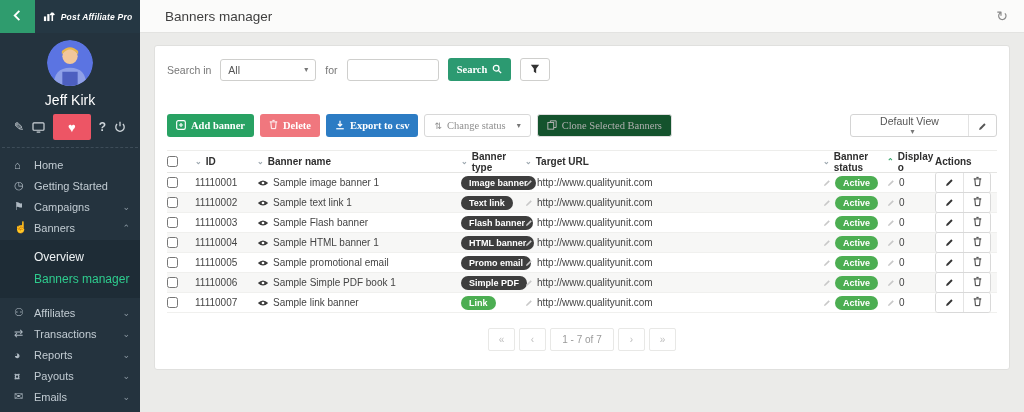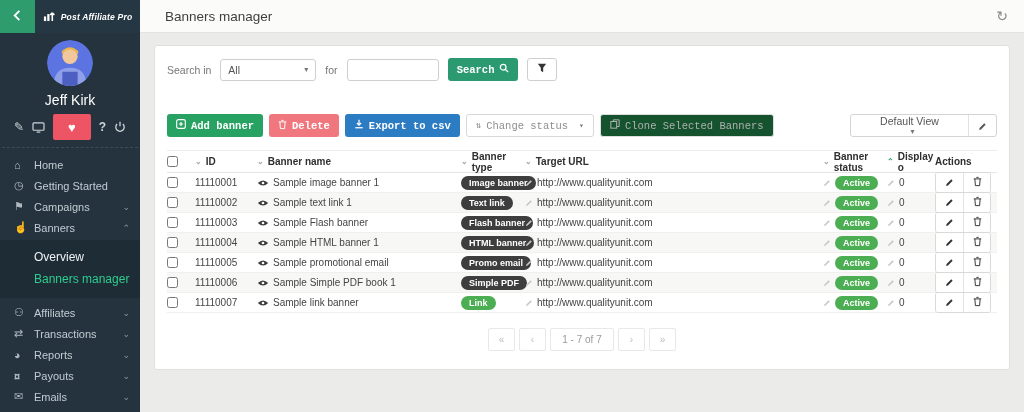--- a/index.html
+++ b/index.html
@@ -38,21 +38,21 @@
 
   .card { margin:12px 14px; background:#fff; border:1px solid #e0e0de; border-radius:3px; padding:12px 12px 10px 12px; }
 
   .search-row { display:flex; align-items:center; gap:9px; font-size:10.5px; color:#777; margin-bottom:28px; }
   .sel { display:inline-flex; align-items:center; justify-content:space-between; border:1px solid #cfcfcd; border-radius:3px;
          height:22px; padding:0 7px; background:#fff; color:#555; cursor:pointer; }
   .sel-scope { width:96px; }
   .sel-arrow { font-size:8px; color:#777; margin-left:6px; }
   .txt-input { width:92px; height:22px; border:1px solid #cfcfcd; border-radius:3px; padding:0 6px; font-size:10.5px; }
   .btn { display:inline-flex; align-items:center; gap:5px; height:23px; padding:0 9px; border:none; border-radius:3px;
-         font-size:10.5px; font-weight:bold; cursor:pointer; font-family:Liberation Mono, monospace; }
+         font-size:10.5px; font-weight:bold; cursor:pointer; font-family:Liberation Serif, serif; }
   .btn-search { background:#2c9a71; color:#fff; }
   .btn-filter { background:#fff; border:1px solid #cfcfcd; width:30px; height:23px; justify-content:center; }
 
   .toolbar { display:flex; align-items:center; gap:6px; margin-bottom:13px;margin-top:33px; }
   .btn-add { background:#28a263; color:#fff; }
   .btn-del { background:#f0777e; color:#fff;text-align:center; }
   .btn-exp { background:#2c7cc4; color:#fff; }
   .btn-ghost { background:#fff; border:1px solid #d8d8d8; color:#8f8f8f; font-weight:normal; }
   .btn-ghost2 { background:#14532d; border:1px solid #dedede; color:#b0b0b0; font-weight:normal; }
   .view-group { margin-left:auto; display:inline-flex; border:1px solid #d4d4d4; border-radius:3px; background:#fff; height:23px; }

